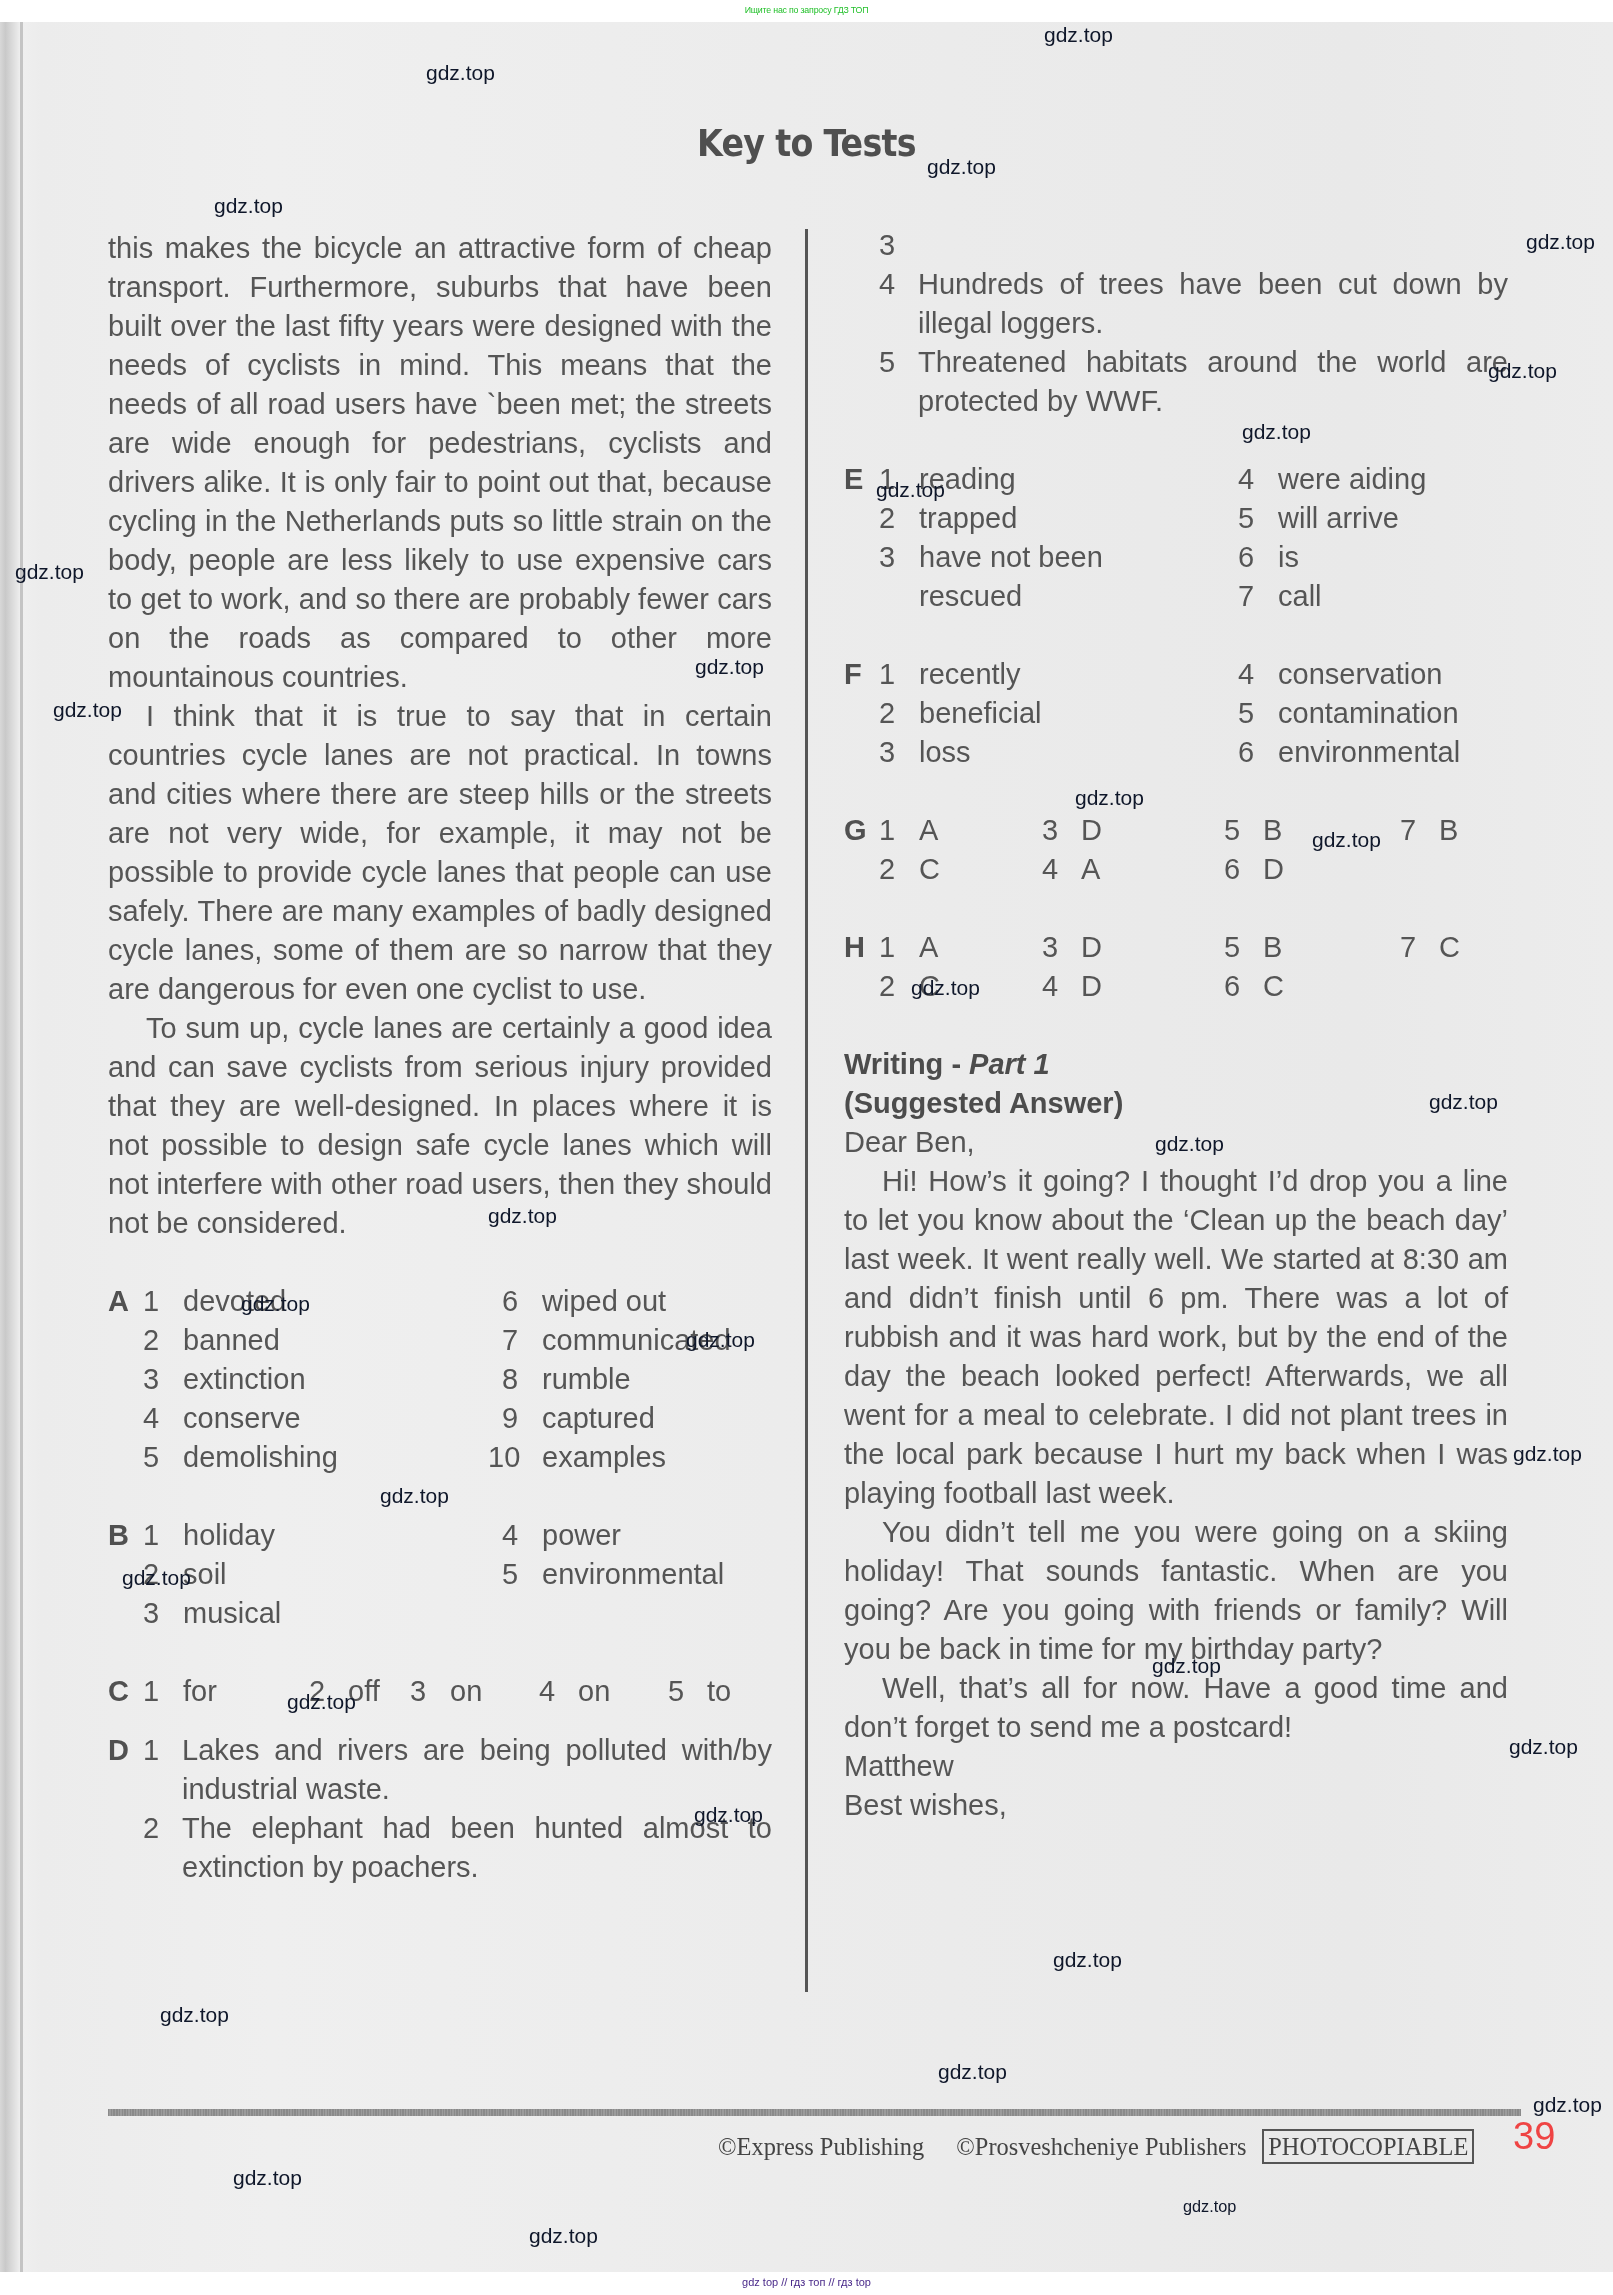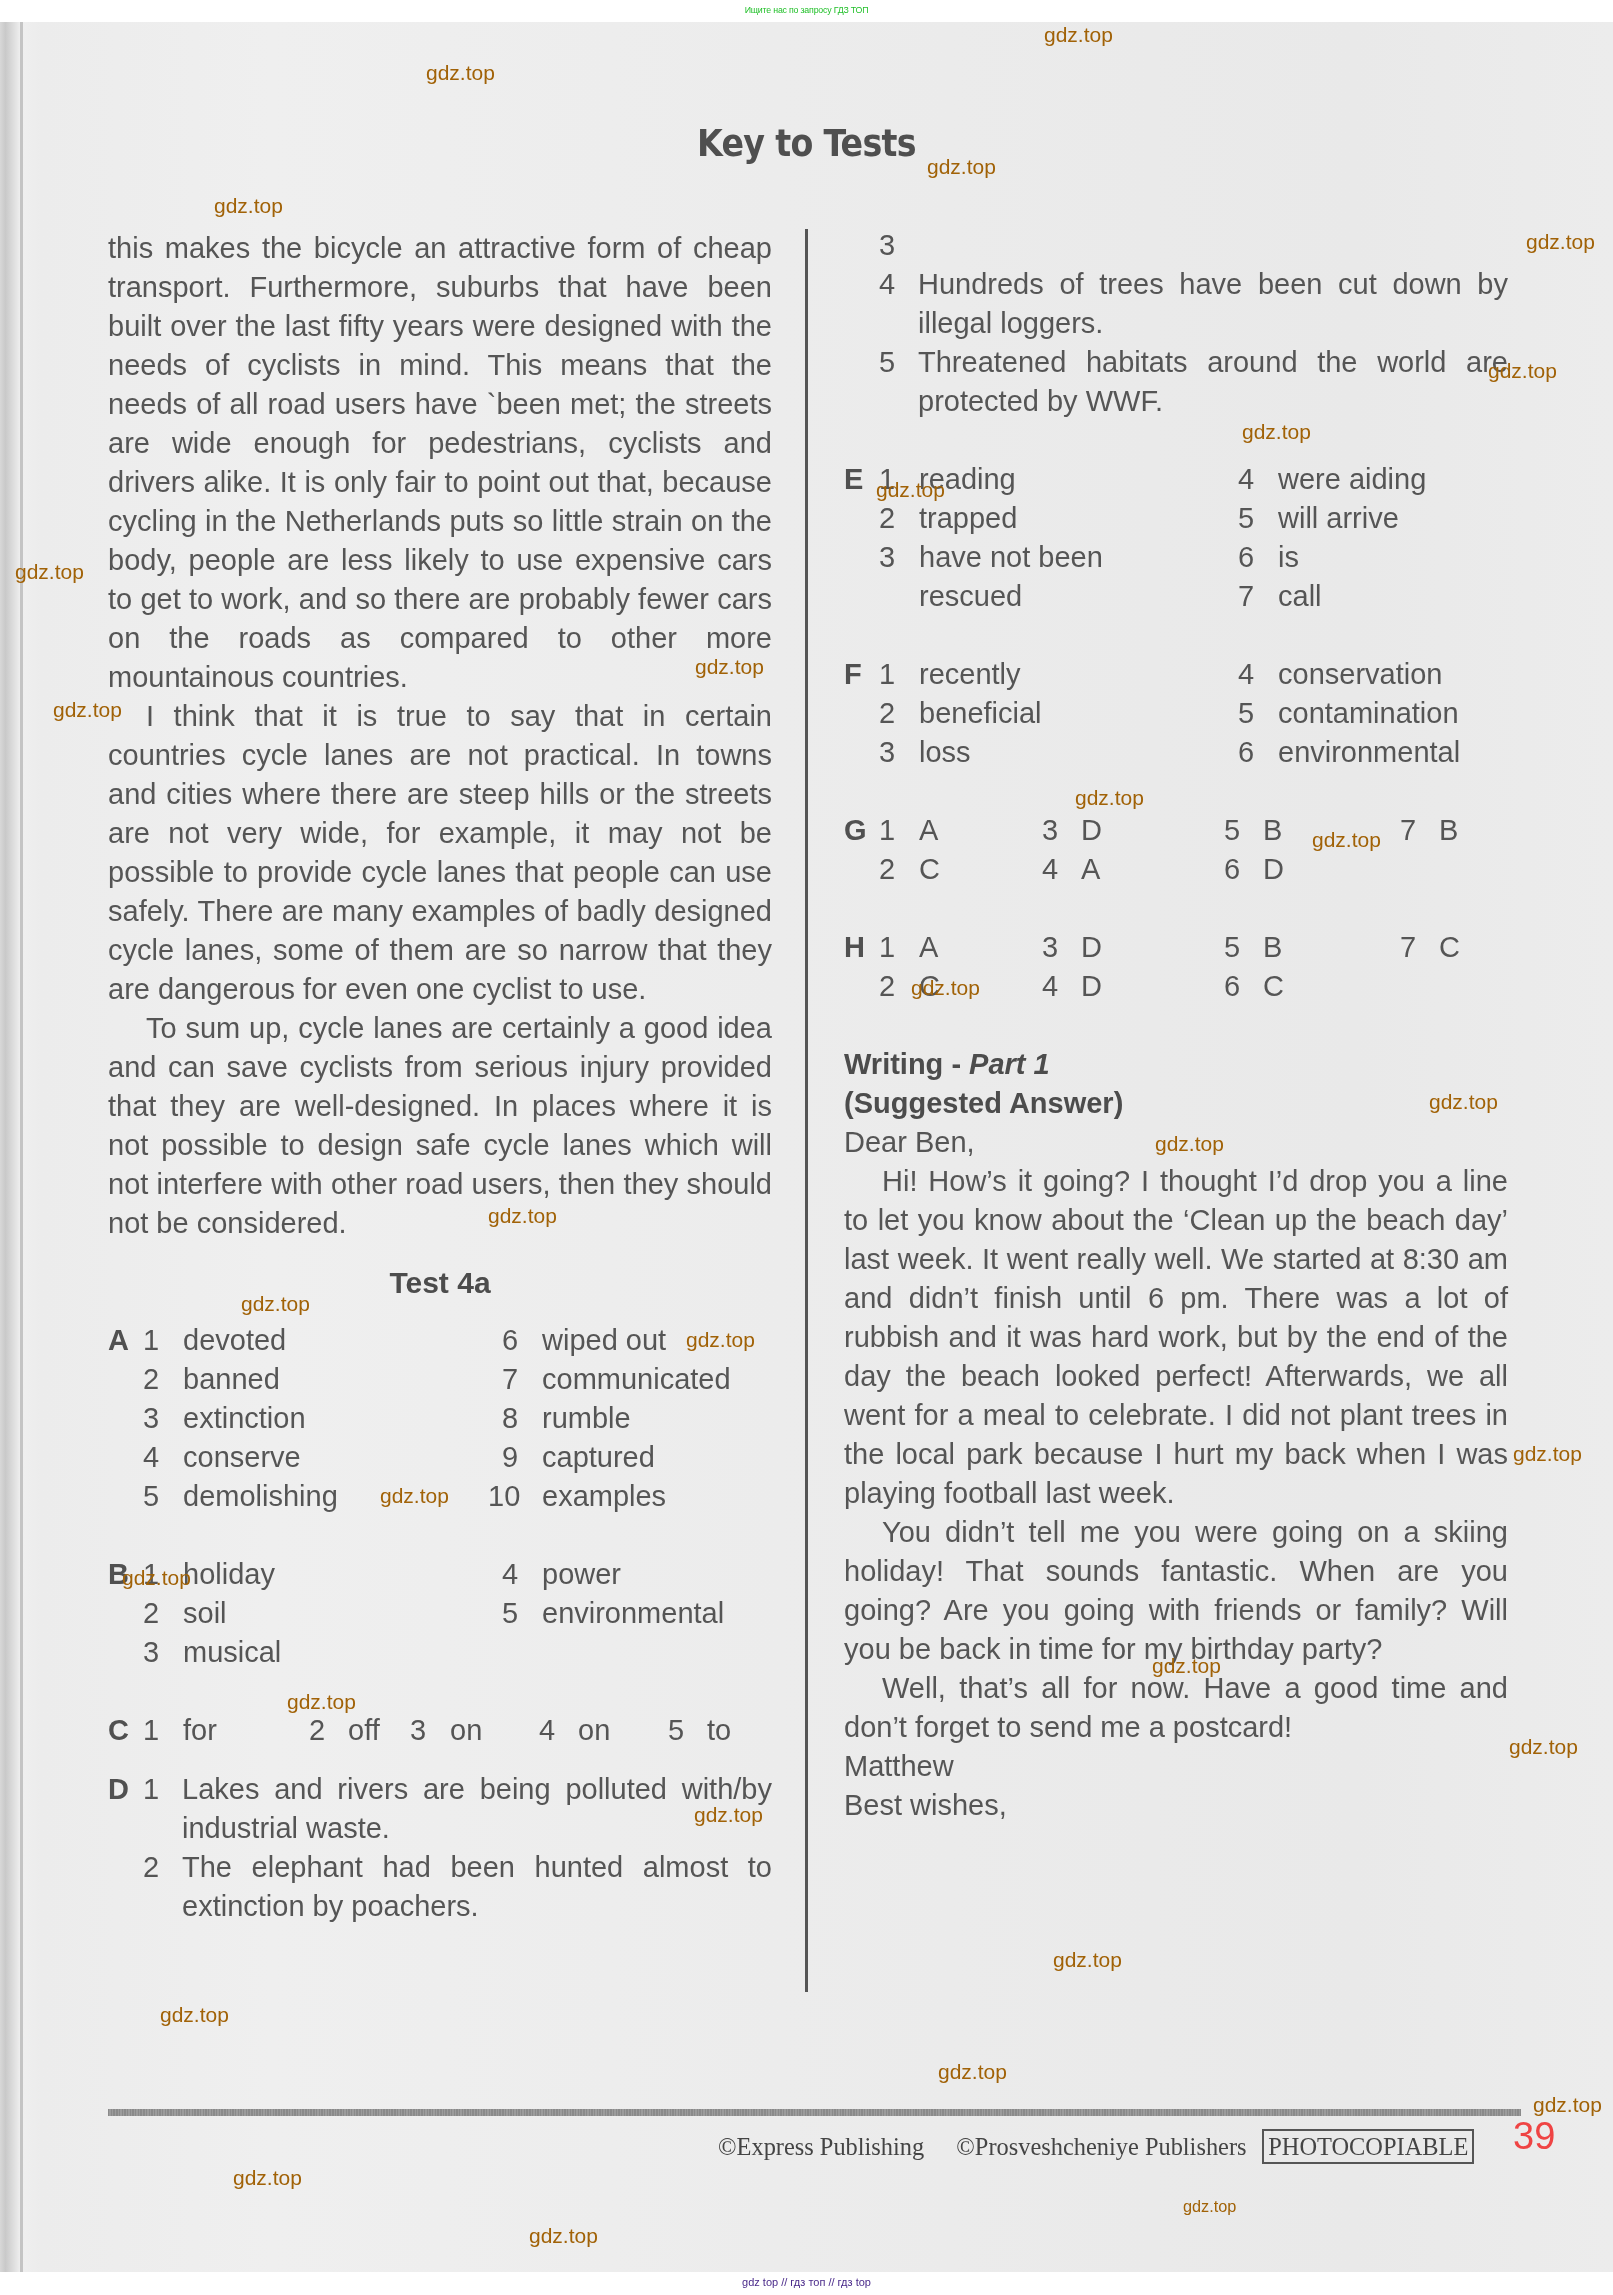--- a/index.html
+++ b/index.html
@@ -49,41 +49,40 @@
 
   .footer-rule { position:absolute; left:108px; top:2109px; width:1413px; height:6.8px;
     background:repeating-linear-gradient(90deg,#8a8a8a 0 1.4px,#9c9c9c 1.4px 2.7px); }
   .footer { position:absolute; top:2129px; left:718px; font-family:"Liberation Serif", serif; font-size:24.4px; color:#444; white-space:nowrap; }
   .footer span { display:inline-block; vertical-align:middle; }
   .footer .pub1 { margin-right:26px; }
   .footer .pub2 { margin-right:9.5px; }
   .footer .badge { border:2px double #555; padding:0 4.1px; line-height:31px; }
   .page-num { position:absolute; left:1513px; top:2115px; font-family:"Liberation Sans", sans-serif; font-size:38px; color:#ef4444; }
 
-  .wm { position:absolute; font-family:"Liberation Sans", sans-serif; font-size:21px; color:#a16207; white-space:nowrap;text-align:right; }
+  .wm { position:absolute; font-family:"Liberation Sans", sans-serif; font-size:21px; color:#0f172a; white-space:nowrap;text-align:right; }
 </style>
 </head>
 <body>
 
 <div class="top-band">
   <span>Ищите нас по запросу ГДЗ ТОП</span>
 </div>
 
 <div class="page"></div>
 <div class="binding"></div>
 
 <h1 class="title" style="margin:0;">Key to Tests</h1>
 
 <div class="col col-left">
   <p class="para">this makes the bicycle an attractive form of cheap transport. Furthermore, suburbs that have been built over the last fifty years were designed with the needs of cyclists in mind. This means that the needs of all road users have `been met; the streets are wide enough for pedestrians, cyclists and drivers alike. It is only fair to point out that, because cycling in the Netherlands puts so little strain on the body, people are less likely to use expensive cars to get to work, and so there are probably fewer cars on the roads as compared to other more mountainous countries.</p>
   <p class="para indent">I think that it is true to say that in certain countries cycle lanes are not practical. In towns and cities where there are steep hills or the streets are not very wide, for example, it may not be possible to provide cycle lanes that people can use safely. There are many examples of badly designed cycle lanes, some of them are so narrow that they are dangerous for even one cyclist to use.</p>
   <p class="para indent">To sum up, cycle lanes are certainly a good idea and can save cyclists from serious injury provided that they are well-designed. In places where it is not possible to design safe cycle lanes which will not interfere with other road users, then they should not be considered.</p>
 
   <div class="gap-half"></div>
-  <div class="section-head" style="height:39px;">Test 4a</div>
   <div class="gap-half"></div>
 
   <div>
     <div class="row">
       <span class="letter">A</span>
       <span class="cell" style="left:35px">1</span>
       <span class="cell" style="left:75px">devoted</span>
       <span class="cell" style="left:394px">6</span>
       <span class="cell" style="left:434px">wiped out</span>
     </div>

